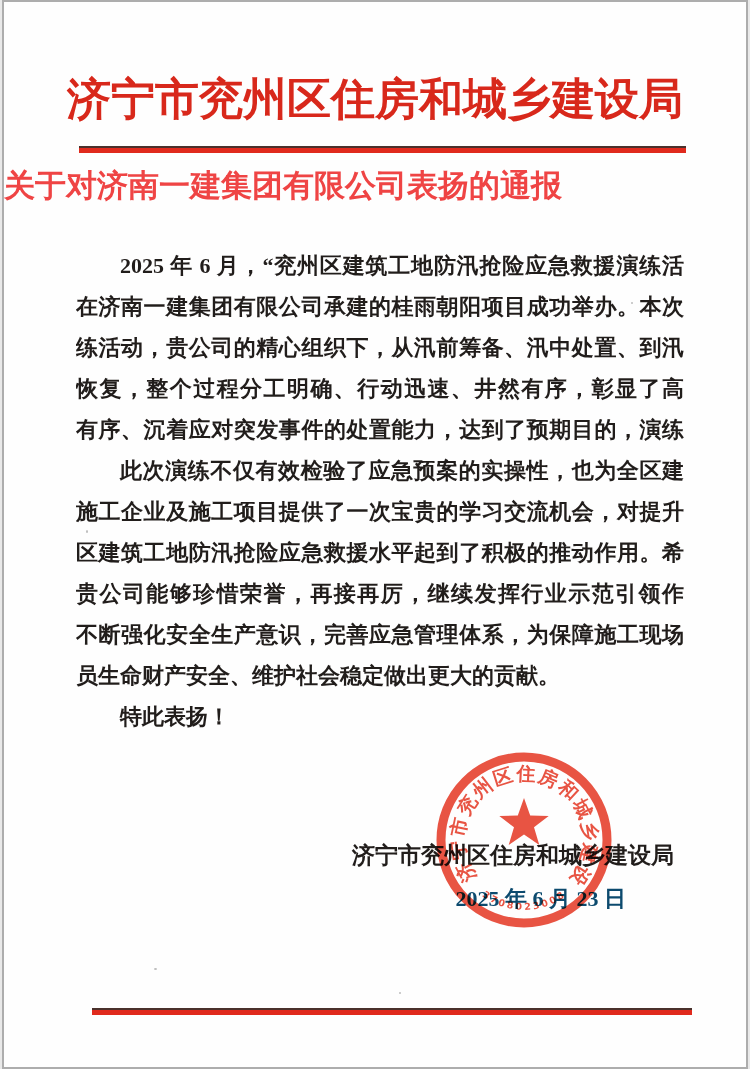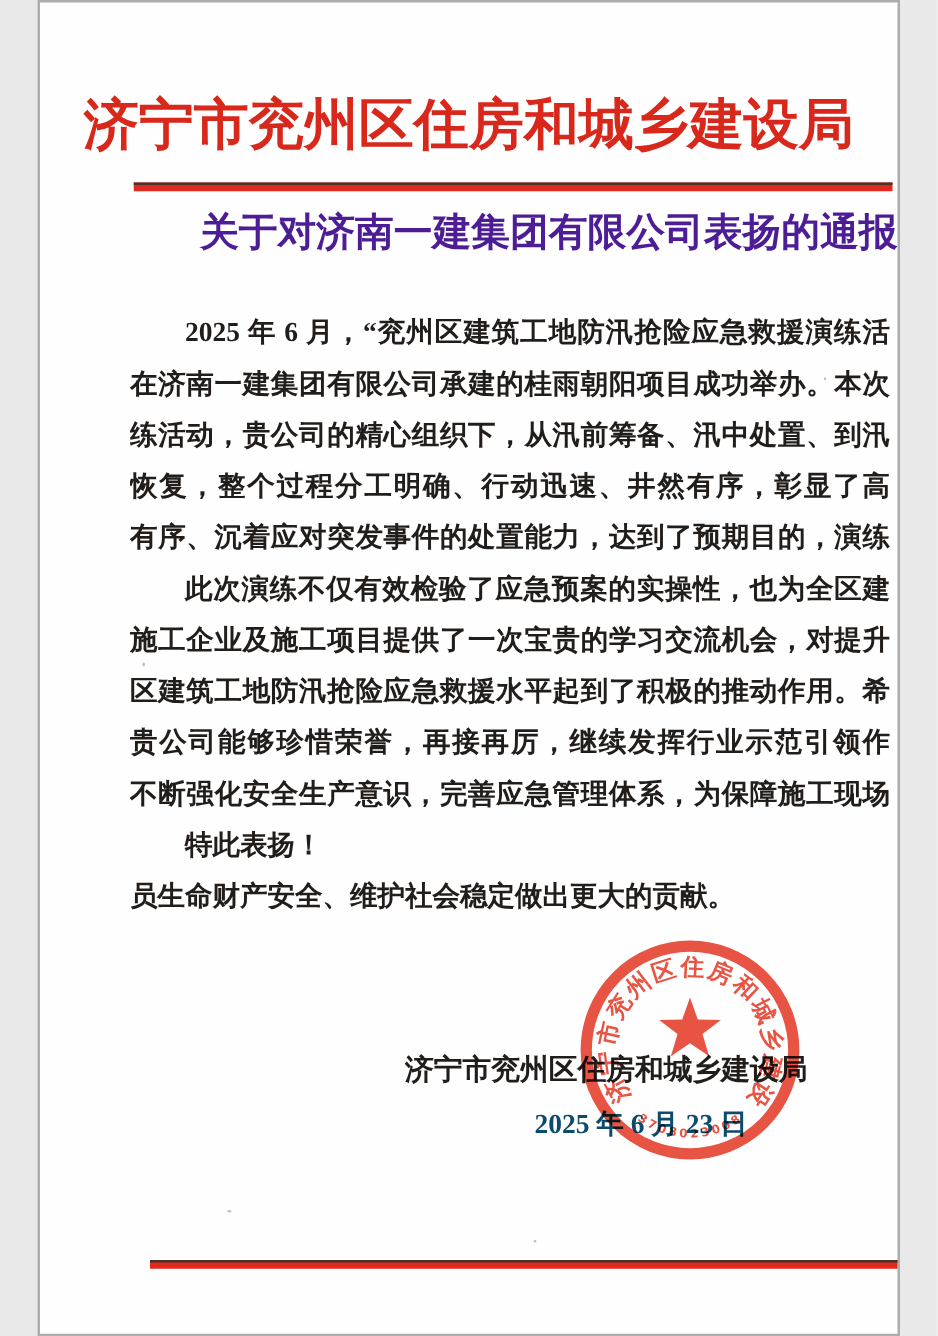--- a/index.html
+++ b/index.html
@@ -1,19 +1,19 @@
 <!DOCTYPE html>
 <html><head>
 <meta charset="utf-8">
 <style>
   * { margin: 0; padding: 0; box-sizing: border-box; }
   html, body { background: #e9e9e9; }
   .page {
     position: relative;
-    width: 690px;
+    width: 746px;
     height: 1069px;
     margin: 0 auto;
     background: #fefefe;
     border: 2px solid #adadad;
     overflow: hidden;
     font-family: "Liberation Serif", "DejaVu Serif", serif;
     color: #211d1b;
   }
   .header-title {
     position: absolute;
@@ -28,24 +28,24 @@
   .red-rule {
     position: absolute;
     top: 144px; left: 75px;
     width: 607px; height: 7px;
     background: #e02a1d;
     border-top: 2px solid #4a312c;
   }
   .doc-title {
     position: absolute;
     top: 163px; left: 0; right: 0;
-    text-align: right;
+    text-align: left;
     font-size: 31px;
     font-weight: 900;
-    color: #4c1d95;
+    color: #ef4444;
     white-space: nowrap;
   }
   .body-text {
     position: absolute;
     top: 243px; left: 72px;
     width: 608px;
   }
   .line {
     height: 41px;
     line-height: 41px;
@@ -111,23 +111,23 @@
     <div class="line">在济南一建集团有限公司承建的桂雨朝阳项目成功举办。本次演</div>
     <div class="line">练活动，贵公司的精心组织下，从汛前筹备、汛中处置、到汛后</div>
     <div class="line">恢复，整个过程分工明确、行动迅速、井然有序，彰显了高效、</div>
     <div class="line">有序、沉着应对突发事件的处置能力，达到了预期目的，演练效</div>
 
     <div class="line indent">此次演练不仅有效检验了应急预案的实操性，也为全区建筑</div>
     <div class="line">施工企业及施工项目提供了一次宝贵的学习交流机会，对提升全</div>
     <div class="line">区建筑工地防汛抢险应急救援水平起到了积极的推动作用。希望</div>
     <div class="line">贵公司能够珍惜荣誉，再接再厉，继续发挥行业示范引领作用，</div>
     <div class="line">不断强化安全生产意识，完善应急管理体系，为保障施工现场人</div>
+    <div class="line para-end">员生命财产安全、维护社会稳定做出更大的贡献。</div>
+
     <div class="line indent para-end">特此表扬！</div>
-
-    <div class="line para-end">员生命财产安全、维护社会稳定做出更大的贡献。</div>
   </div>
 
   <div class="signature-org">济宁市兖州区住房和城乡建设局</div>
 
   <div class="signature-date">2025 年 6 月 23 日</div>
 
   <svg class="seal" viewBox="0 0 180 180" xmlns="http://www.w3.org/2000/svg">
     <circle cx="90" cy="90" r="83" fill="none" stroke="#e63c29" stroke-width="9"></circle>
     <defs>
       <path id="sealTopArc" d="M 44 128.6 A 60 60 0 1 1 136 128.6" fill="none"></path>

